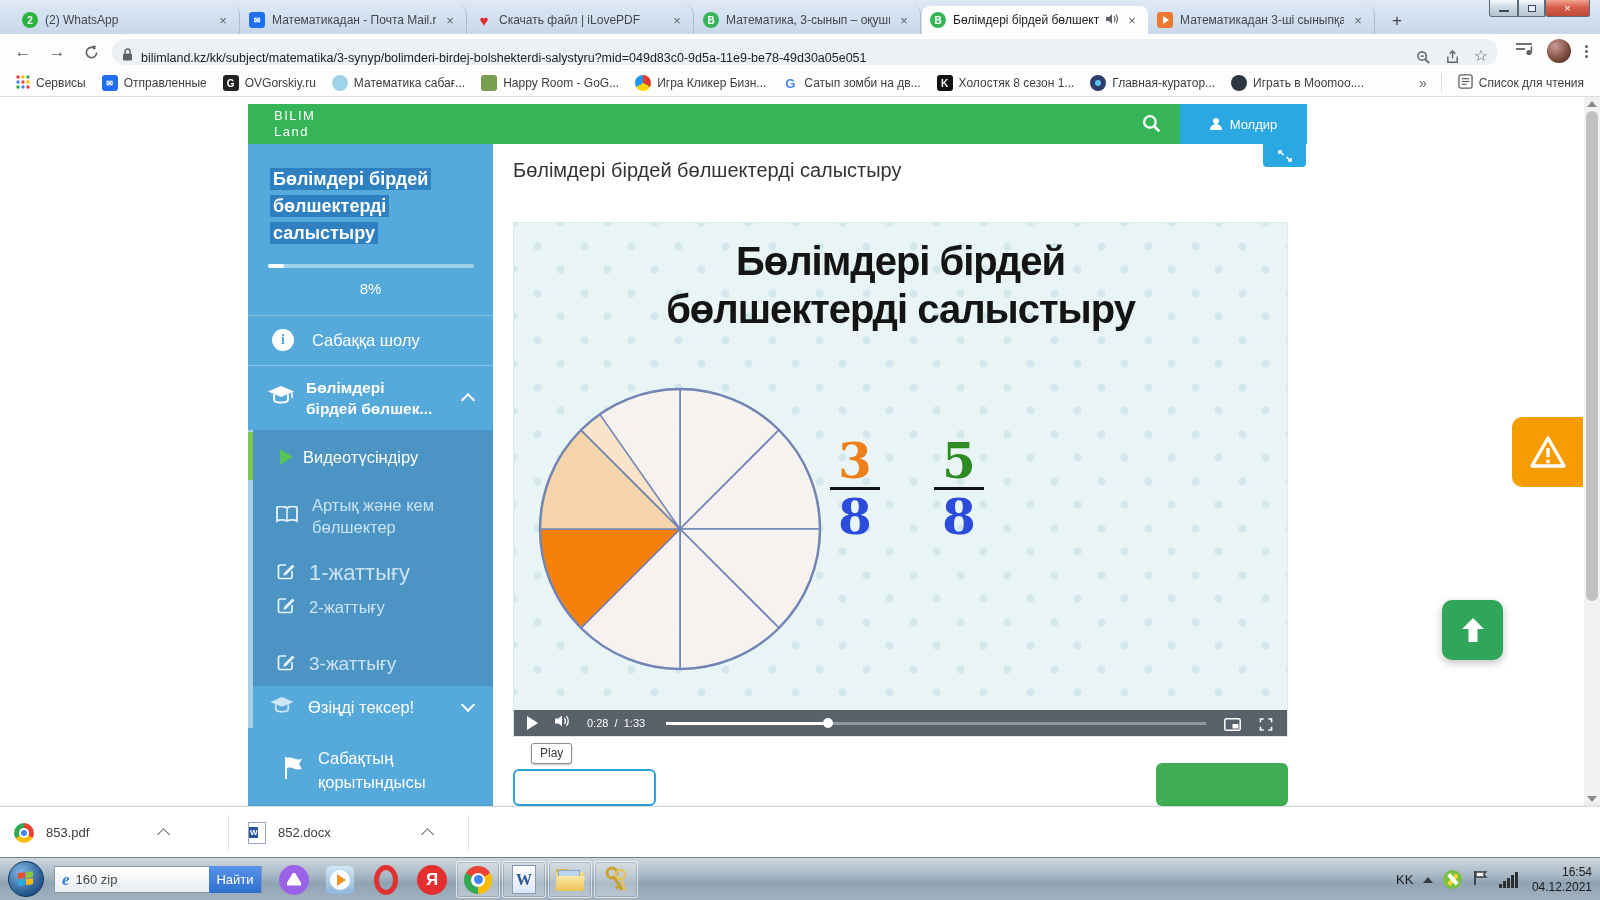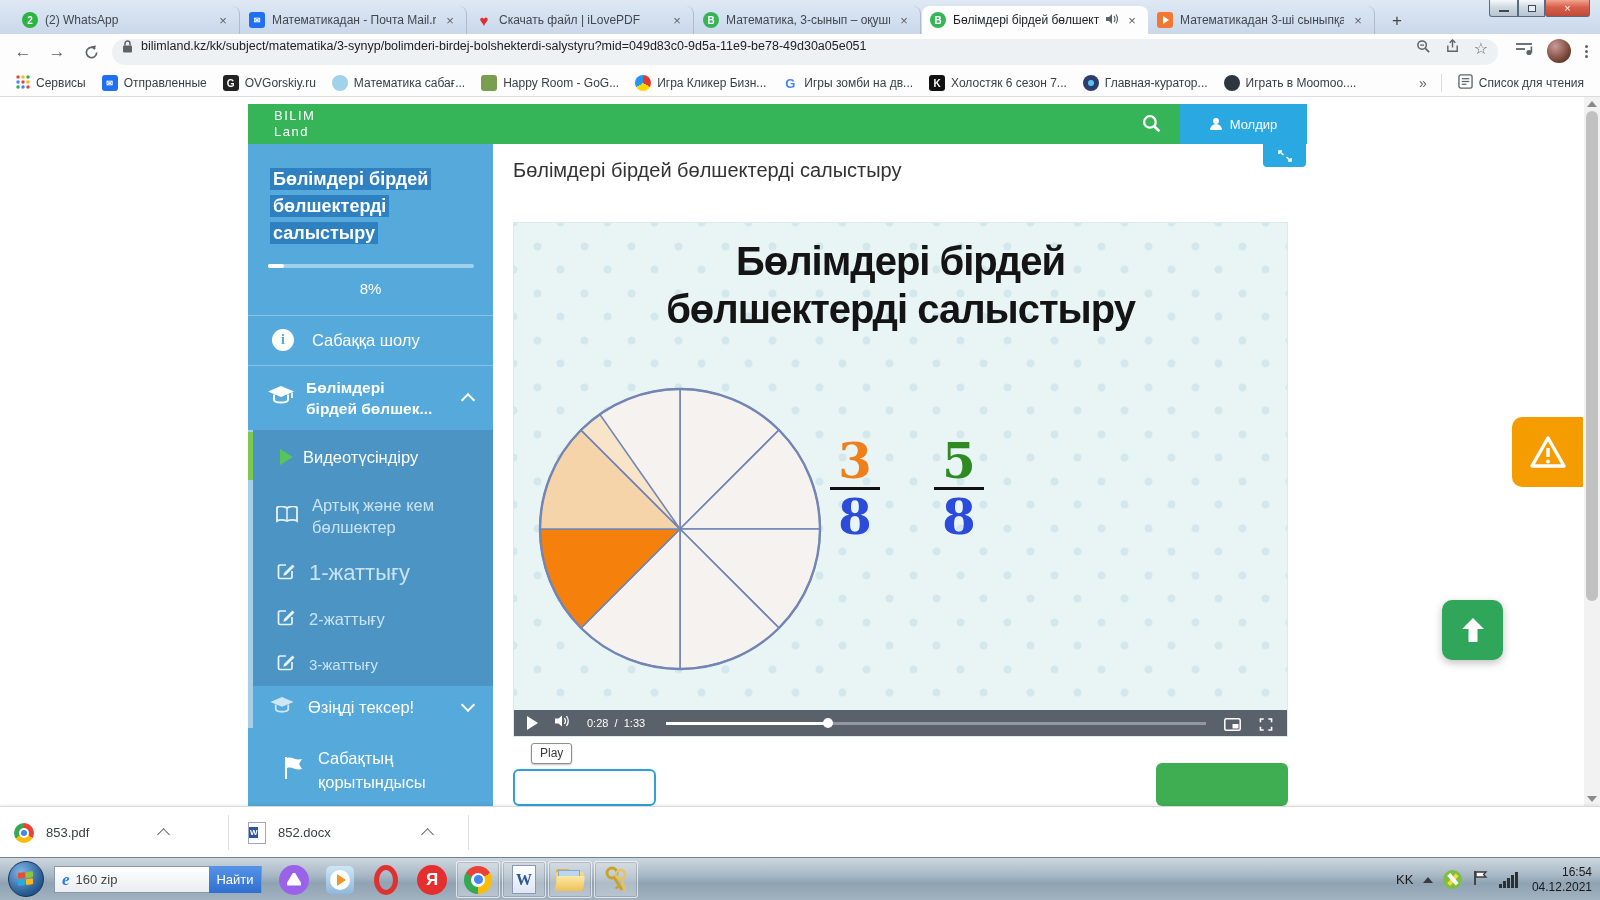--- a/index.html
+++ b/index.html
@@ -29,21 +29,21 @@
   .wbtn.close{background:linear-gradient(#f2a492,#d75f4b 45%,#c04a38);color:#fff;width:45px;border-radius:0 0 3px 3px;}
   .wbtn.min{width:29px;border-radius:0 0 0 3px;}
   .wbtn.max{width:27px;}
   .restore-gl{width:8px;height:7px;border:1px solid #3c4a57;position:relative;background:#e8eef3;}
 
   
   .toolbar{position:absolute;left:0;top:34px;width:1600px;height:36px;background:#fdfdfd;}
   .navbtn{position:absolute;top:5px;width:26px;height:26px;display:flex;align-items:center;justify-content:center;
           color:#5f6368;font-size:17px;border-radius:50%;}
   .omni{position:absolute;left:112px;top:5px;width:1386px;height:26px;border-radius:13px;background:#eef1f4;
-        display:flex;align-items:flex-start;padding:0 10px;}
+        display:flex;align-items:flex-end;padding:0 10px;}
   .omni .url{font-size:12.5px;color:#202124;white-space:nowrap;overflow:hidden;flex:1;margin-left:8px;}
   .omni-ic{flex:none;margin-left:14px;display:flex;align-items:center;justify-content:center;color:#5f6368;}
   .toolbar-right{position:absolute;right:12px;top:5px;display:flex;align-items:center;gap:14px;}
   .avatar{width:24px;height:24px;border-radius:50%;background:radial-gradient(circle at 35% 30%,#c99,#7a4a3a 60%,#402020);}
   .dots3{display:flex;flex-direction:column;gap:2px;}
   .dots3 i{width:3px;height:3px;border-radius:50%;background:#5f6368;}
 
   
   .bookbar{position:absolute;left:0;top:70px;width:1600px;height:27px;background:#fdfdfd;
            border-bottom:1px solid #dadce0;display:flex;align-items:center;font-size:12px;color:#3c4043;}
@@ -291,25 +291,25 @@
     <div class="bm">
       <span class="bmic" style="background:#7a9e4f"></span>
       <span>Happy Room - GoG...</span>
     </div>
     <div class="bm">
       <span class="bmic" style="border-radius:50%;background:conic-gradient(#e23b2e 0 33%,#ffd400 33% 66%,#2196f3 66%)"></span>
       <span>Игра Кликер Бизн...</span>
     </div>
     <div class="bm">
       <span class="bmic" style="background:transparent;color:#4285f4;font-size:13px">G</span>
-      <span>Игры зомби на дв...</span>
+      <span>Сатып зомби на дв...</span>
     </div>
     <div class="bm">
       <span class="bmic" style="background:#111">K</span>
-      <span>Холостяк 6 сезон 7...</span>
+      <span>Холостяк 8 сезон 1...</span>
     </div>
     <div class="bm">
       <span class="bmic" style="background:#2f3d6e;border-radius:50%">
           <span style="width:6px;height:6px;border-radius:50%;background:#58c7f0;display:block"></span>
         </span>
       <span>Главная-куратор...</span>
     </div>
     <div class="bm">
       <span class="bmic" style="background:#2d3640;border-radius:50%"></span>
       <span>Играть в Moomoo....</span>
@@ -409,37 +409,37 @@
     </div>
     <div class="sb-row" style="top:406px;height:46px">
       <span style="margin-left:29px">
         <svg width="18" height="18" viewBox="0 0 18 18">
             <path d="M9 3 H3 a1.5 1.5 0 0 0-1.5 1.5 V15 A1.5 1.5 0 0 0 3 16.5 H13.5 A1.5 1.5 0 0 0 15 15 V9" fill="none" stroke="#e8f2fa" stroke-width="1.7"></path>
             <path d="M7 11 L15.5 2.5 l2 2 L9 13 l-2.7 .7 Z" fill="#e8f2fa"></path>
           </svg>
       </span>
       <span class="mutetxt" style="margin-left:14px;font-size:22px">1-жаттығу</span>
     </div>
-    <div class="sb-row" style="top:452px;height:46px">
+    <div class="sb-row" style="top:440px;height:46px">
       <span style="margin-left:29px">
         <svg width="18" height="18" viewBox="0 0 18 18">
             <path d="M9 3 H3 a1.5 1.5 0 0 0-1.5 1.5 V15 A1.5 1.5 0 0 0 3 16.5 H13.5 A1.5 1.5 0 0 0 15 15 V9" fill="none" stroke="#e8f2fa" stroke-width="1.7"></path>
             <path d="M7 11 L15.5 2.5 l2 2 L9 13 l-2.7 .7 Z" fill="#e8f2fa"></path>
           </svg>
       </span>
       <span class="mutetxt" style="margin-left:14px;font-size:16.5px">2-жаттығу</span>
     </div>
     <div class="sb-row" style="top:498px;height:44px">
       <span style="margin-left:29px">
         <svg width="18" height="18" viewBox="0 0 18 18">
             <path d="M9 3 H3 a1.5 1.5 0 0 0-1.5 1.5 V15 A1.5 1.5 0 0 0 3 16.5 H13.5 A1.5 1.5 0 0 0 15 15 V9" fill="none" stroke="#e8f2fa" stroke-width="1.7"></path>
             <path d="M7 11 L15.5 2.5 l2 2 L9 13 l-2.7 .7 Z" fill="#e8f2fa"></path>
           </svg>
       </span>
-      <span class="mutetxt" style="margin-left:14px;font-size:15px">3-жаттығу</span>
+      <span class="mutetxt" style="margin-left:14px;font-size:19px">3-жаттығу</span>
     </div>
 
     <div class="sb-row" style="top:590px;height:72px">
       <span style="margin-left:36px">
         <svg width="20" height="24" viewBox="0 0 20 24">
             <line x1="2" y1="1" x2="2" y2="23" stroke="#fff" stroke-width="2"></line>
             <path d="M3 2 C8 0 11 5 18 3 L15 8 L18 13 C11 15 8 10 3 12 Z" fill="#fff"></path>
           </svg>
       </span>
       <span style="margin-left:14px;font-size:16.5px;line-height:24px">

